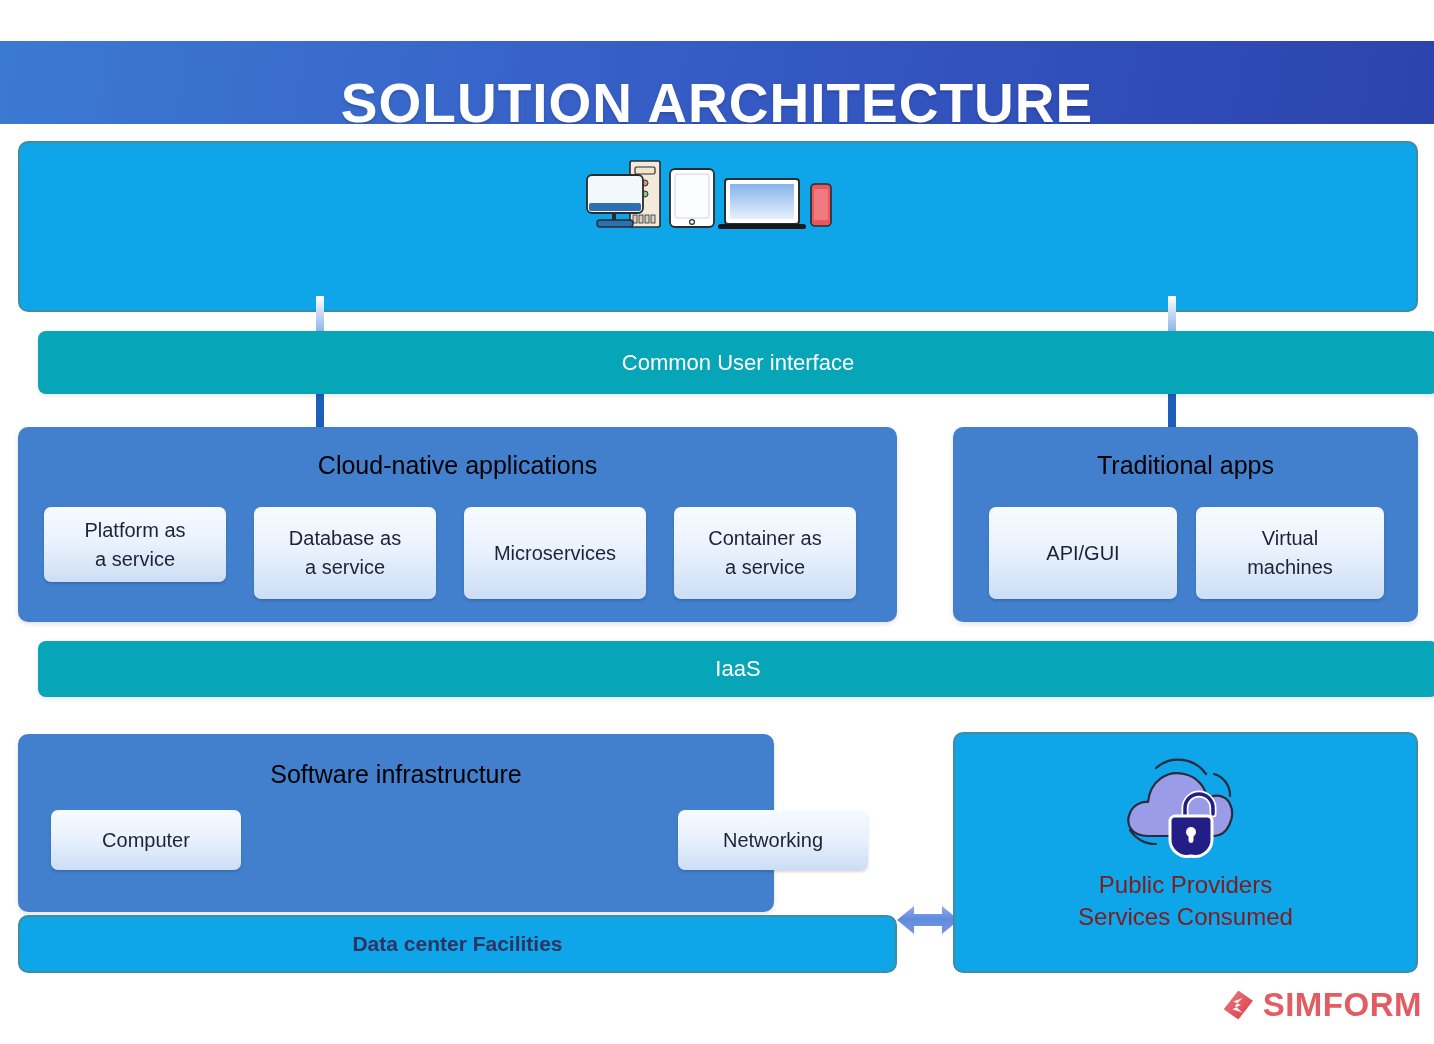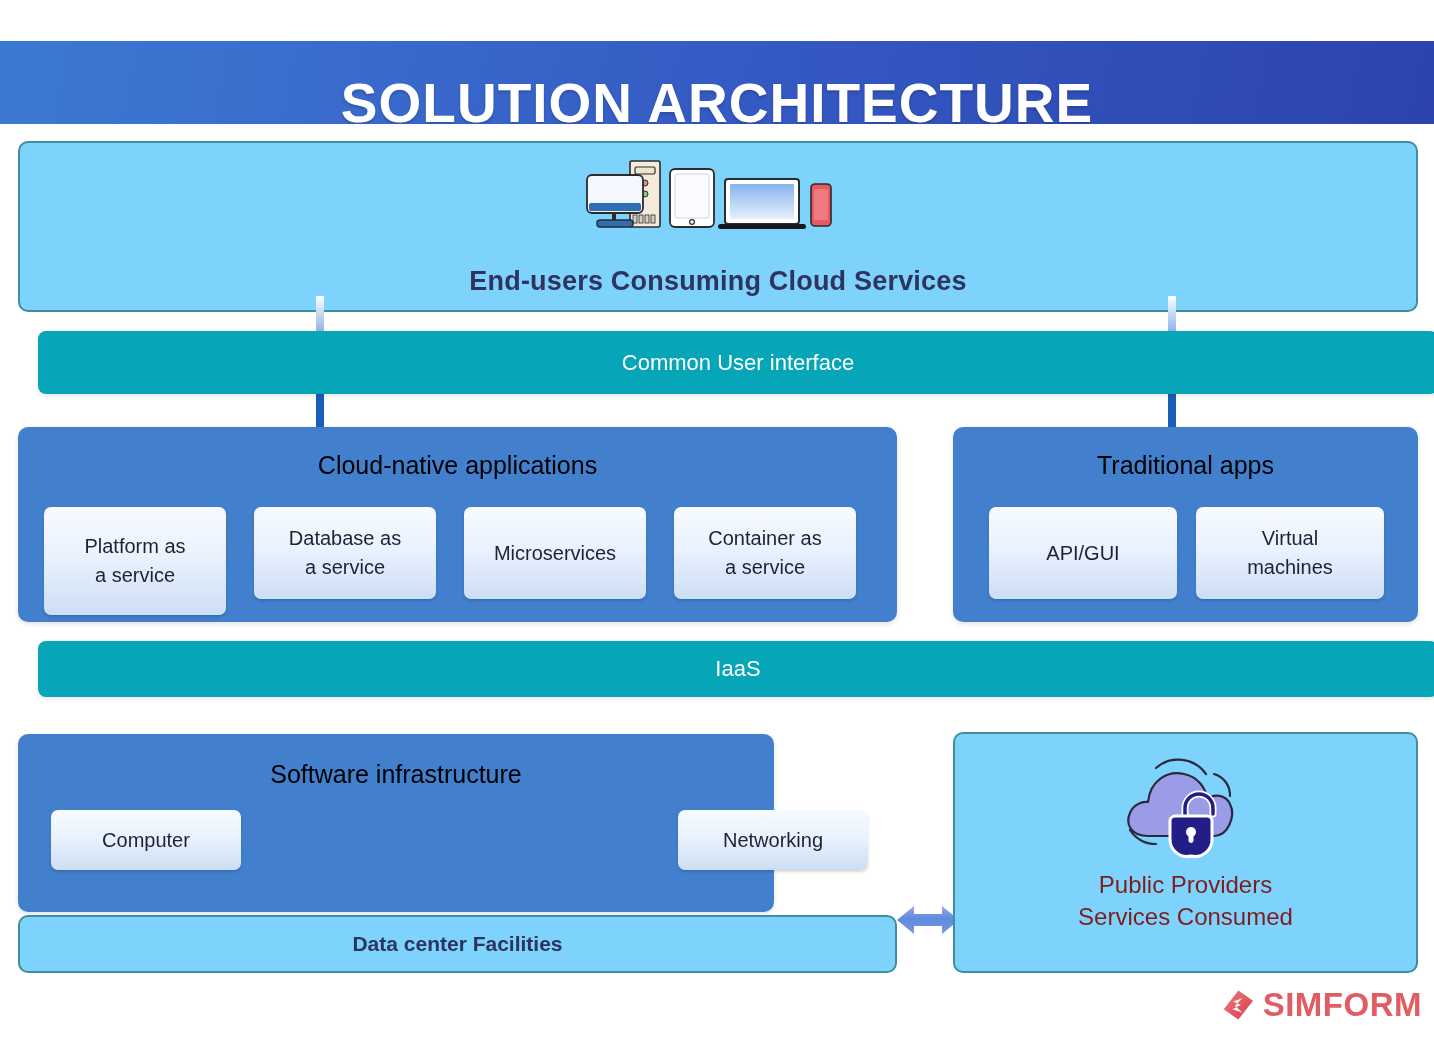--- a/index.html
+++ b/index.html
@@ -38,21 +38,21 @@
   
   .canvas {
     position: absolute;
     left: 0; top: 124px;
     width: 1434px; height: 920px;
     background: #ffffff;
   }
 
   .white-box {
     position: absolute;
-    background: #7dd3fc;
+    background: #0ea5e9;
     border: 2px solid #3f8d9e;
     border-radius: 10px;
     box-sizing: border-box;
   }
 
   .teal-bar {
     position: absolute;
     background: #06a6b8;
     border-radius: 8px;
     display: flex;
@@ -135,21 +135,21 @@
 
   
   #common-ui-bar { left: 18px; top: 207px; width: 1400px; height: 63px; }
 
   
   #cloud-native-panel { left: 18px; top: 303px; width: 879px; height: 195px; }
   #cloud-native-title { top: 24px; }
   #traditional-panel  { left: 953px; top: 303px; width: 465px; height: 195px; }
   #traditional-title  { top: 24px; }
 
-  #card-paas  { left: 26px;  top: 80px; width: 182px; height: 108px; }
+  #card-paas  { left: 26px;  top: 80px; width: 182px; height: 75px; }
   #card-dbaas { left: 236px; top: 80px; width: 182px; height: 92px; }
   #card-micro { left: 446px; top: 80px; width: 182px; height: 92px; }
   #card-caas  { left: 656px; top: 80px; width: 182px; height: 92px; }
 
   #card-apigui { left: 36px;  top: 80px; width: 188px; height: 92px; }
   #card-vm     { left: 243px; top: 80px; width: 188px; height: 92px; }
 
   
   #iaas-bar { left: 18px; top: 517px; width: 1400px; height: 56px; }
 
@@ -247,21 +247,20 @@
       <rect x="229" y="30" width="14" height="31" rx="1.5" fill="#ef7a7f"></rect>
     </g>
     <defs>
       <linearGradient id="screenGrad" x1="0" y1="0" x2="0" y2="1">
         <stop offset="0%" stop-color="#86b4ea"></stop>
         <stop offset="100%" stop-color="#e6f0fd"></stop>
       </linearGradient>
     </defs>
   </svg>
 
-  <div id="endusers-caption" class="navy-label">End-users Consuming Cloud Services</div>
 
   <svg class="down-arrow" id="arrow-left" viewBox="0 0 26 258" preserveAspectRatio="none">
     <defs>
       <linearGradient id="arrGradA" x1="0" y1="0" x2="0" y2="1">
         <stop offset="0%" stop-color="#ffffff"></stop>
         <stop offset="12%" stop-color="#a9c6ef"></stop>
         <stop offset="35%" stop-color="#1b5fba"></stop>
         <stop offset="68%" stop-color="#1b5fba"></stop>
         <stop offset="88%" stop-color="#7b8ee0"></stop>
         <stop offset="100%" stop-color="#8f9ae8"></stop>

